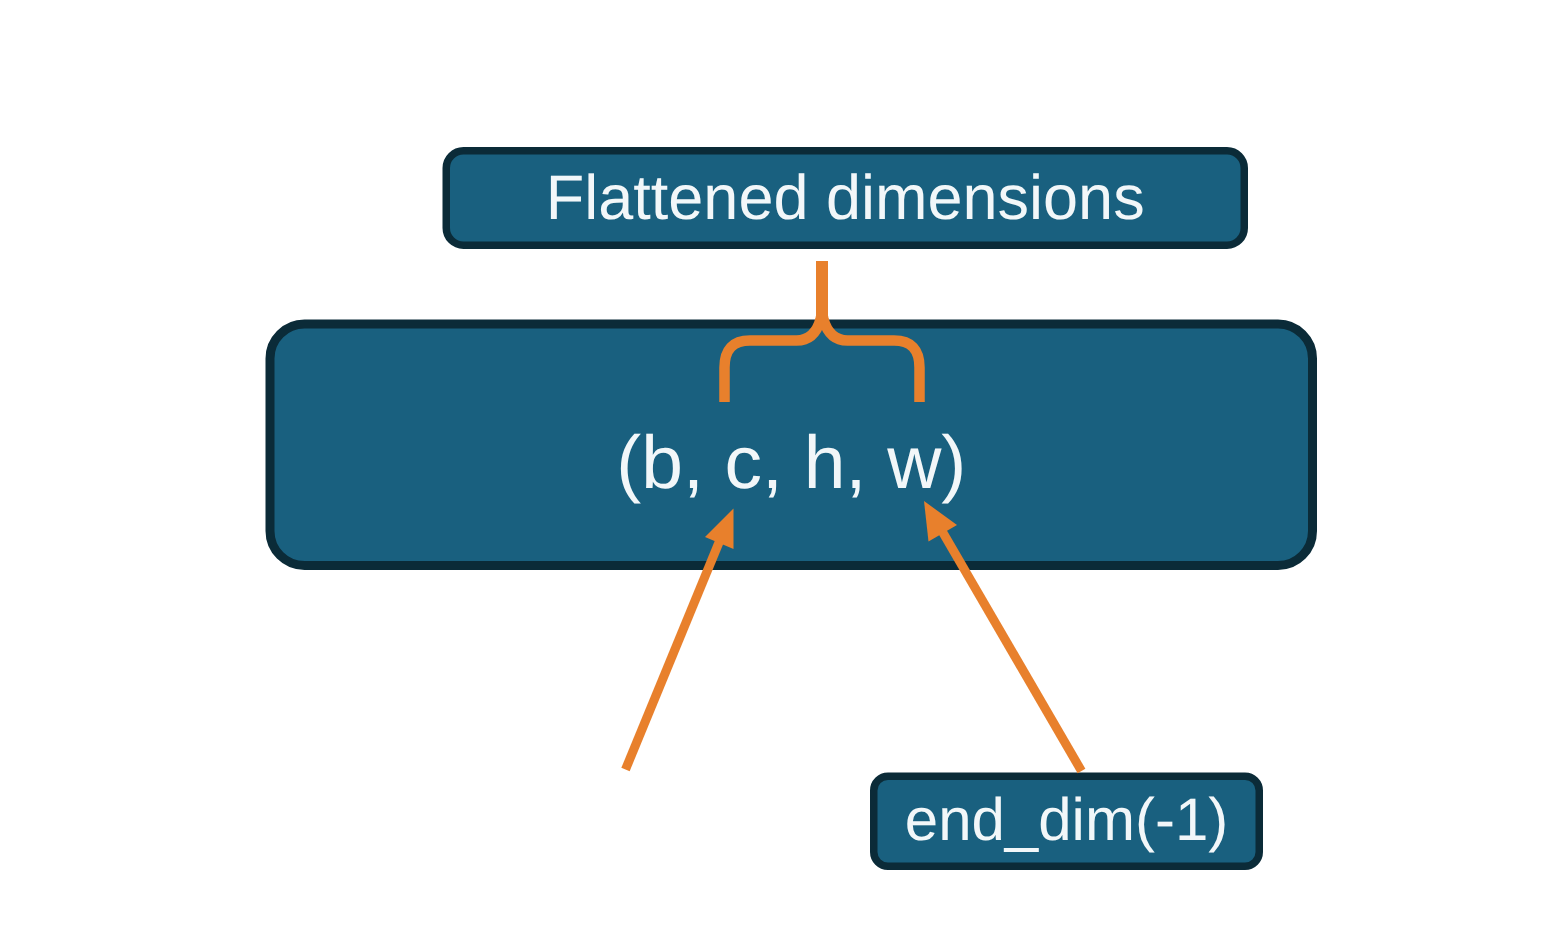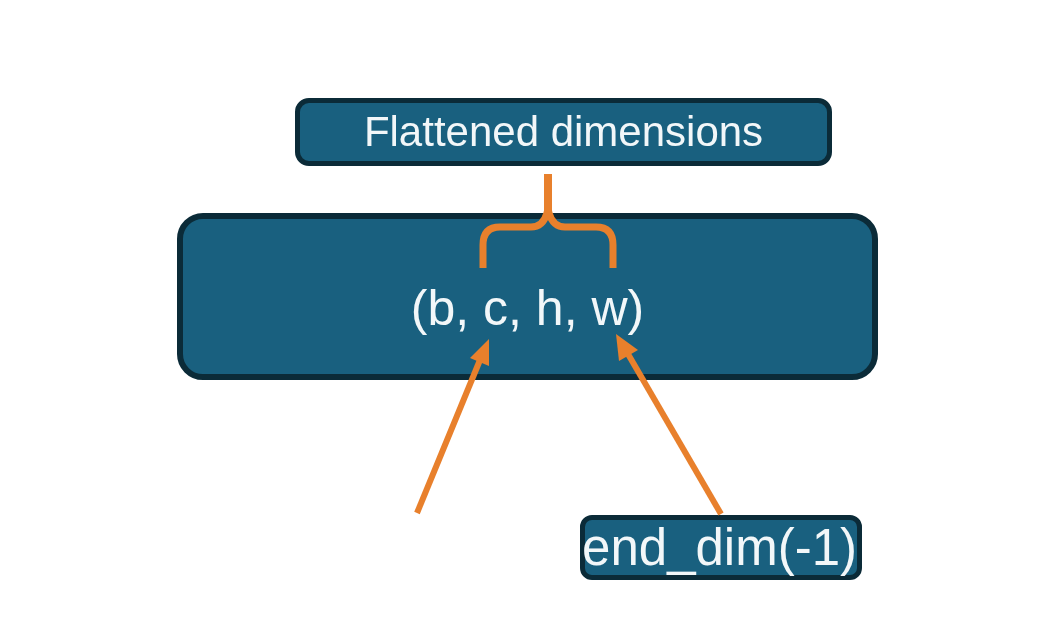--- a/index.html
+++ b/index.html
@@ -41,24 +41,23 @@
     padding-top: 22px;
   }
   .start-box {
     left: 267px; top: 515px;
     width: 300px; height: 65px;
     border-radius: 12px;
     font-size: 40px;
   }
   .end-box {
     left: 580px; top: 515px;
-    width: 282px; height: 65px;
+    width: 262px; height: 65px;
     border-radius: 12px;
-    font-size: 51px;
-    justify-content: flex-end;
+    font-size: 40px;
   }
   .overlay {
     position: absolute;
     left: 0; top: 0;
     width: 1038px;
     height: 632px;
     pointer-events: none;
   }
   .orange-stroke {
     stroke: var(--accent-orange, #e8802c);

